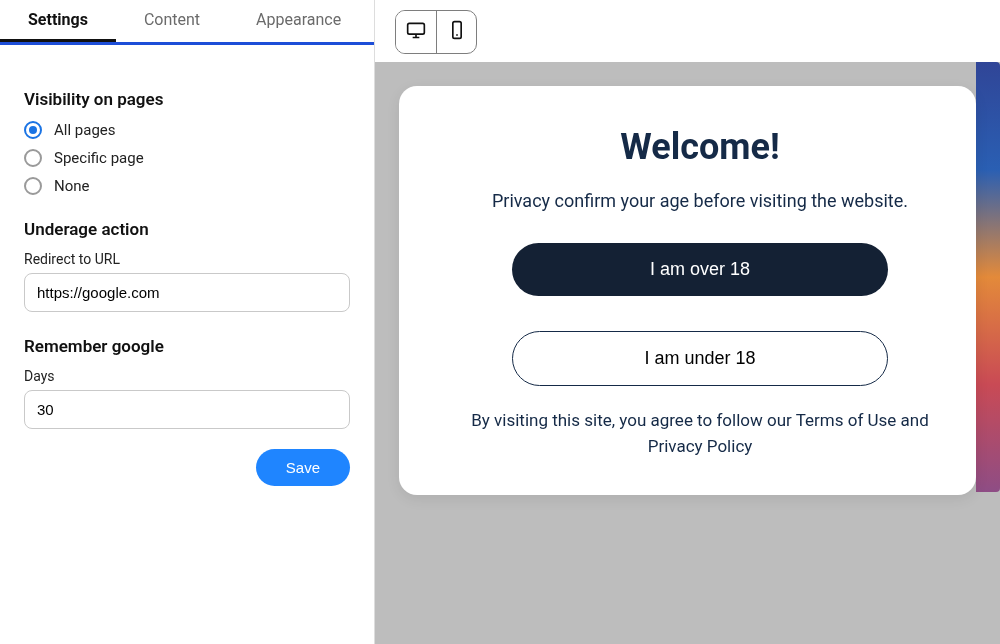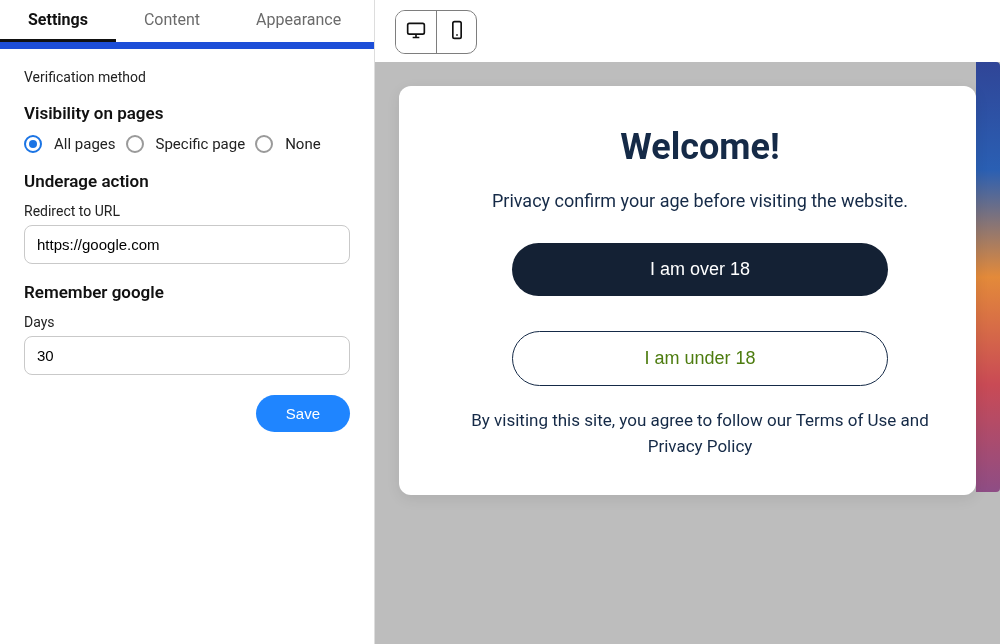--- a/index.html
+++ b/index.html
@@ -17,21 +17,21 @@
     }
     .sidebar {
       width: 375px;
       height: 100%;
       border-right: 1px solid #ddd;
       display: flex;
       flex-direction: column;
     }
     .tabs {
       display: flex;
-      border-bottom: 7px solid #1d4ed8;
+      border-bottom: 3px solid #1d4ed8;
       gap: 0;
     }
     .tab {
       padding: 10px 28px 10px 28px;
       font-size: 16px;
       color: #6b6b6b;
       cursor: pointer;
       border-bottom: 3px solid transparent;
       font-weight: 400;
     }
@@ -48,21 +48,21 @@
     .field-label {
       font-size: 14px;
       color: #222;
       margin-bottom: 6px;
       display: block;
     }
     .section-title {
       font-size: 17px;
       font-weight: 600;
       color: #111;
-      margin-top: 18px;
+      margin-top: 24px;
       margin-bottom: 12px;
     }
     .select-wrap {
       position: relative;
     }
     .select, .text-input {
       width: 100%;
       padding: 10px 12px;
       font-size: 15px;
       border: 1px solid #c9c9c9;
@@ -76,21 +76,21 @@
     }
     .chevron {
       position: absolute;
       right: 14px;
       top: 50%;
       transform: translateY(-50%);
       pointer-events: none;
     }
     .radio-group {
       display: flex;
-      flex-direction: row;
+      flex-direction: column;
       gap: 10px;
     }
     .radio-row {
       display: flex;
       align-items: center;
       gap: 12px;
       cursor: pointer;
     }
     .radio-circle {
       width: 18px;
@@ -184,21 +184,21 @@
       border-top-right-radius: 4px;
       border-bottom-right-radius: 4px;
       z-index: 1;
     }
     .modal {
       position: absolute;
       top: 86px;
       left: 24px;
       right: 24px;
       background: #fff;
-      border-radius: 12px;
+      border-radius: 18px;
       padding: 40px 35px 36px 60px;
       box-shadow: 0 4px 14px rgba(0,0,0,0.08);
       z-index: 2;
       text-align: center;
     }
     .modal-title {
       font-size: 36px;
       font-weight: 700;
       color: #152a47;
       margin-bottom: 22px;
@@ -218,21 +218,21 @@
       cursor: pointer;
       text-align: center;
     }
     .modal-btn.primary {
       background: #142134;
       color: #fff;
       border: none;
     }
     .modal-btn.secondary {
       background: #fff;
-      color: #4d7c0f;
+      color: #000000;
       border: 1px solid #152a47;
       margin-top: 35px;
     }
     .modal-footer {
       font-size: 17px;
       color: #152a47;
       margin-top: 10px;
       line-height: 1.5;
     }
   </style>
@@ -240,21 +240,20 @@
 <body>
 
 <div class="sidebar">
   <div class="tabs">
     <div class="tab active">Settings</div>
     <div class="tab">Content</div>
     <div class="tab">Appearance</div>
   </div>
 
   <div class="sidebar-content">
-    <label class="field-label">Verification method</label>
 
     <div class="section-title">Visibility on pages</div>
     <div class="radio-group">
       <label class="radio-row">
         <span class="radio-circle checked"></span>
         <span class="radio-label">All pages</span>
       </label>
       <label class="radio-row">
         <span class="radio-circle"></span>
         <span class="radio-label">Specific page</span>

